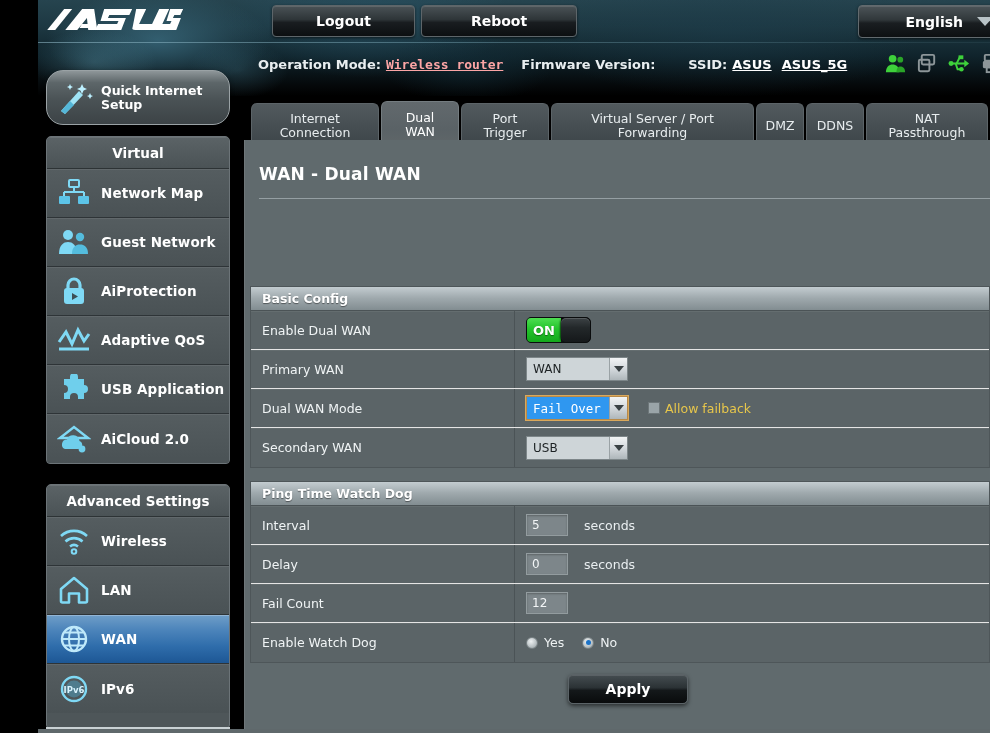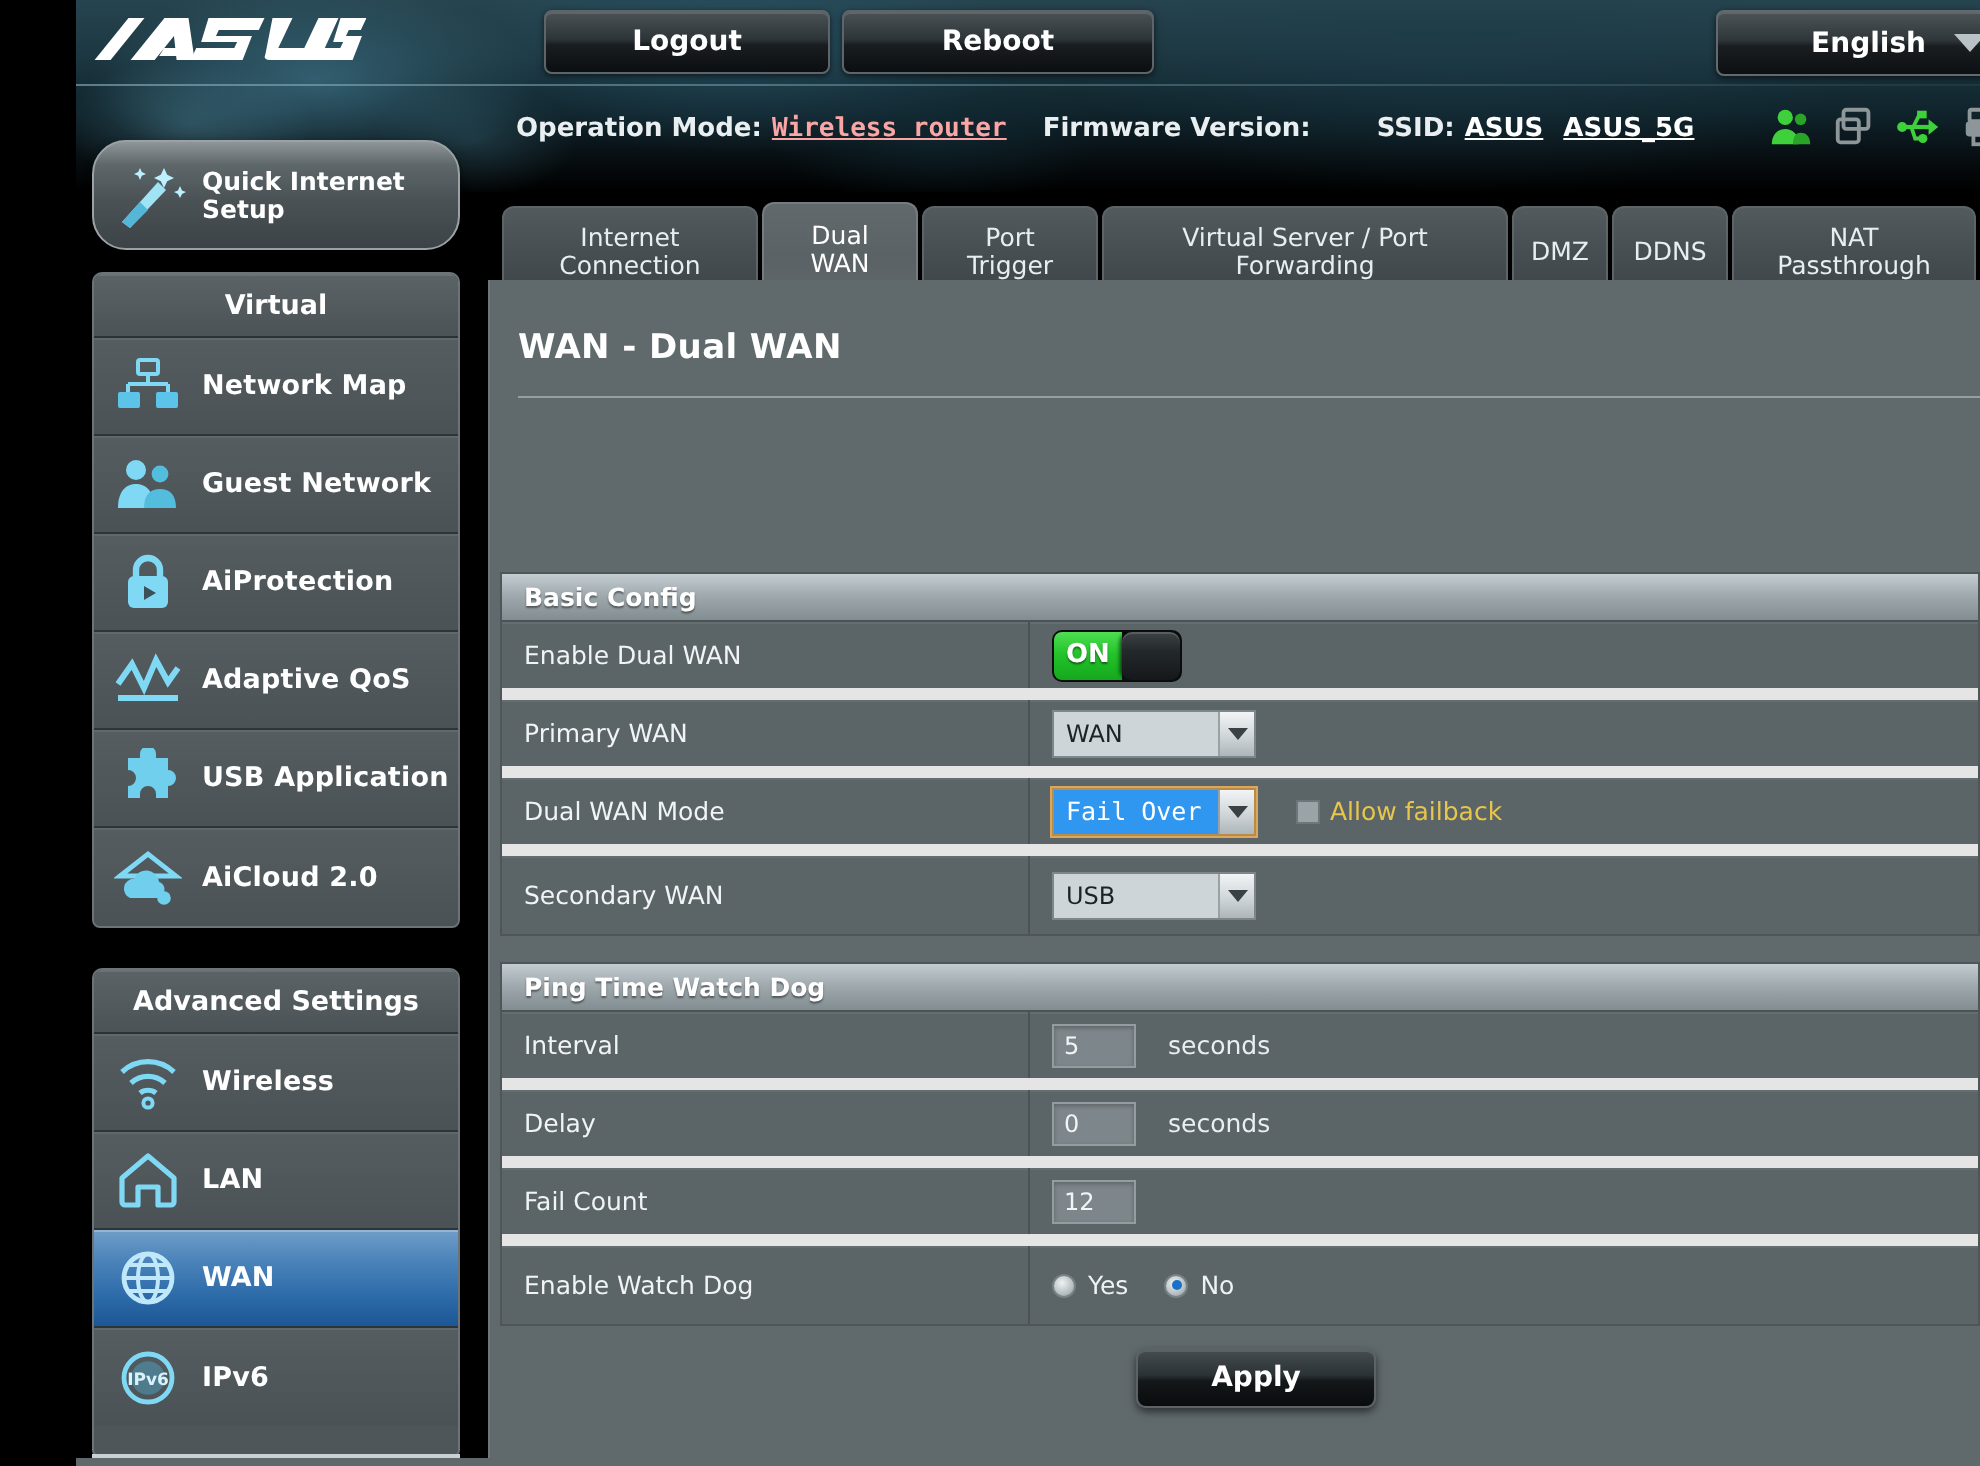--- a/index.html
+++ b/index.html
@@ -199,21 +199,21 @@
     height: 24px; display: flex; align-items: center;
     padding-left: 11px;
     color: #ffffff; font-size: 12.5px; font-weight: 700;
     background: linear-gradient(180deg, #c3ccd0 0%, #9fa9ad 48%, #828d91 100%);
     text-shadow: 0 1px 1px rgba(0,0,0,.45);
     border-bottom: 1px solid #4b5356;
   }
 
   .row {
     display: flex; align-items: center; min-height: 39px;
-    border-bottom: 6px solid #e5e5e5;
+    border-bottom: 1px solid #e5e5e5;
     box-shadow: inset 0 1px 0 rgba(255,255,255,.06);
     background: #5b6467;
   }
   .row:last-child { border-bottom: none; }
   .row .lab {
     width: 264px; flex: none;
     padding-left: 11px;
     color: #f0f4f5; font-size: 12.5px;
     border-right: 1px solid #4b5356;
     align-self: stretch; display: flex; align-items: center;

